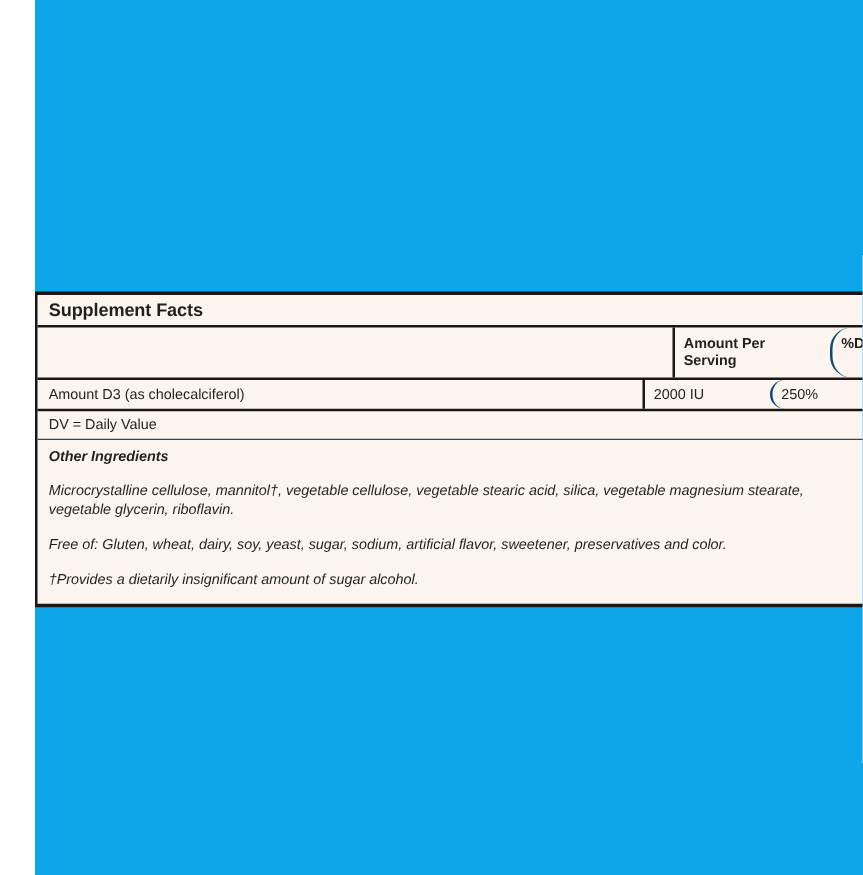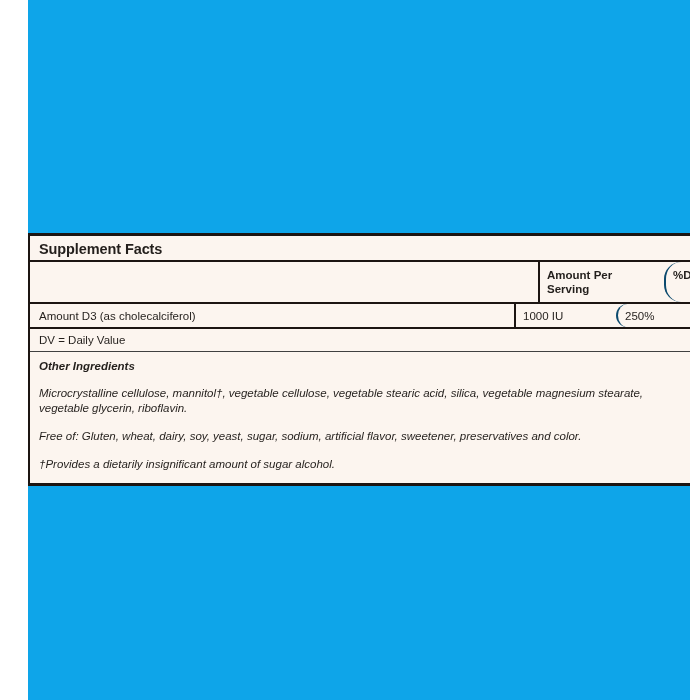--- a/index.html
+++ b/index.html
@@ -162,21 +162,21 @@
     </div>
 
     <div class="sf-row sf-head-row">
       <div class="col-name"></div>
       <div class="col-amt">Amount Per Serving</div>
       <div class="col-dv">%DV</div>
     </div>
 
     <div class="sf-row sf-nutrient-row">
       <div class="col-name">Amount D3 (as cholecalciferol)</div>
-      <div class="col-amt">1000 IU</div>
+      <div class="col-amt">2000 IU</div>
       <div class="col-dv">250%</div>
     </div>
 
     <div class="sf-dv-row">DV = Daily Value</div>
 
     <div class="sf-other">
       <div class="sf-other-title">Other Ingredients</div>
       <p class="sf-ing">Microcrystalline cellulose, mannitol†, vegetable cellulose, vegetable stearic acid, silica, vegetable magnesium stearate, vegetable glycerin, riboflavin.</p>
       <p>Free of: Gluten, wheat, dairy, soy, yeast, sugar, sodium, artificial flavor, sweetener, preservatives and color.</p>
       <p>†Provides a dietarily insignificant amount of sugar alcohol.</p>

